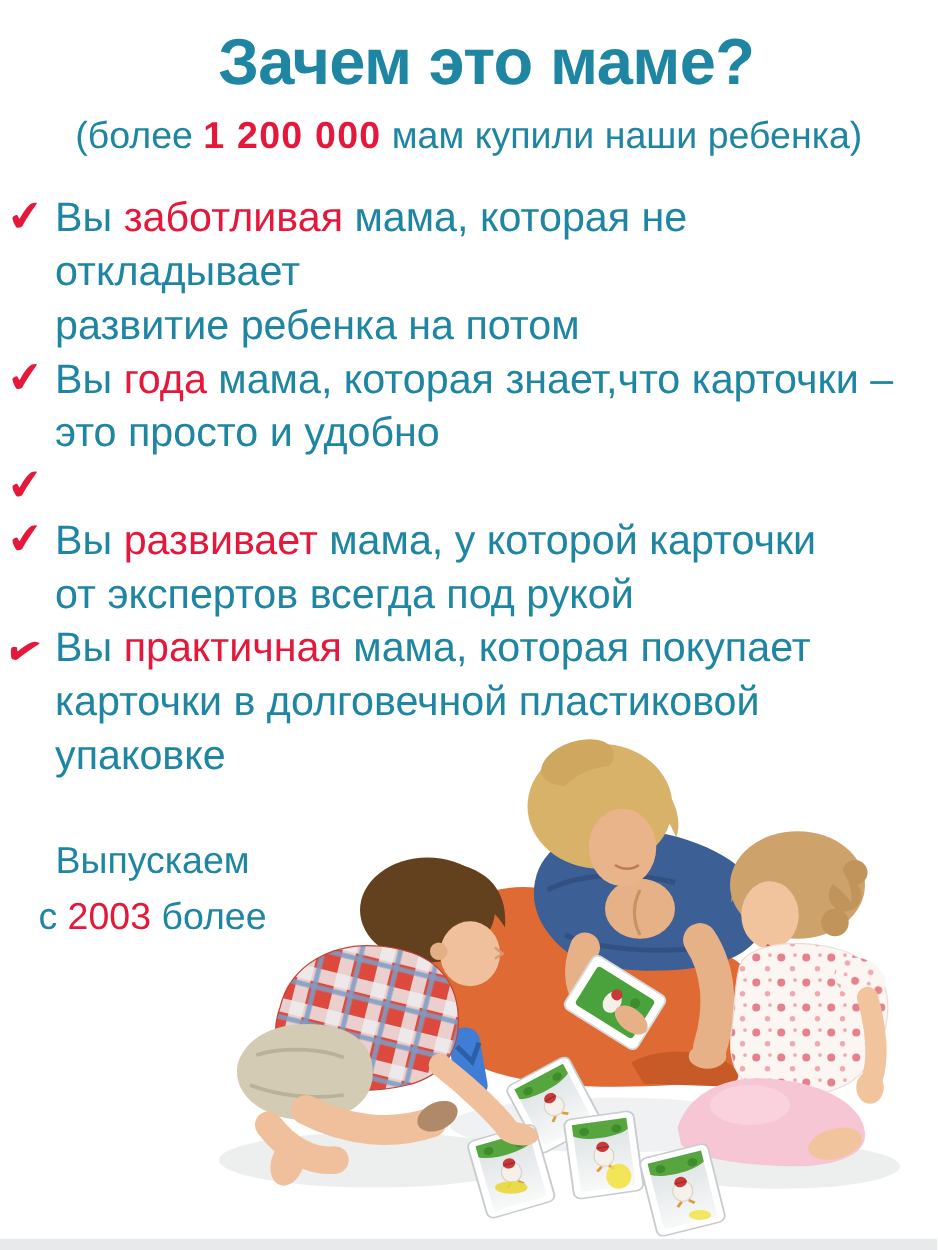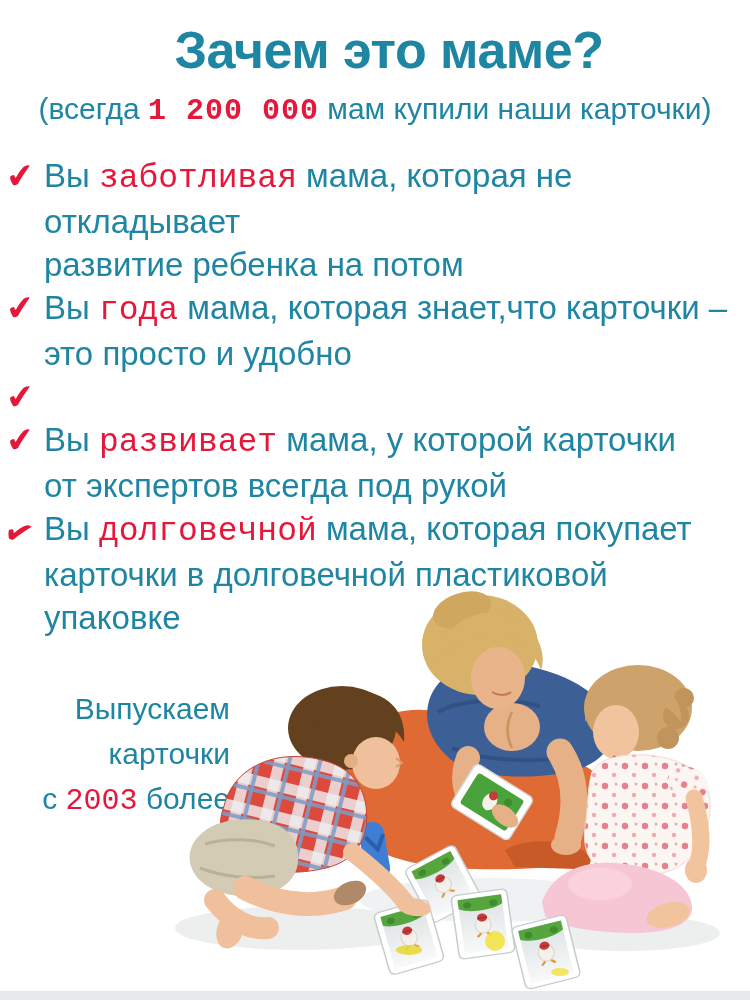--- a/index.html
+++ b/index.html
@@ -2,51 +2,51 @@
 <html><head>
 <meta charset="utf-8">
 <style>
   * { margin:0; padding:0; box-sizing:border-box; }
   html,body { background:#ffffff; }
   .page {
     position:relative; width:750px; height:1000px; overflow:hidden; background:#ffffff;
     font-family:"Liberation Sans","DejaVu Sans",sans-serif;
     --teal:#1e85a2; --red:#e5173a;
   }
-  .red { color:var(--red);font-family:Liberation Mono, monospace; }
+  .red { color:var(--red); }
   .title {
     margin-top:20px; text-align:center;
     font-size:52px; font-weight:bold; color:var(--teal); letter-spacing:-0.5px;padding-left:28px;
   }
   .subtitle { margin-top:12px; text-align:center; font-size:30px; color:var(--teal); }
   .subtitle .red { font-weight:bold; letter-spacing:1px; }
   .benefits { list-style:none; margin:26px 18px 0 6px; }
   .benefit { display:flex; align-items:flex-start; }
   .check {
     flex:0 0 38px; color:var(--red); font-size:34px; line-height:43px;
     transform:rotate(-6deg); font-weight:bold;
   }
   .benefit:nth-child(5) .check { transform:rotate(16deg) translateY(6px); }
   .benefit-text { font-size:33px; line-height:43px; color:var(--teal); margin:0; }
   .benefit-text .rest { white-space:pre-line; }
   .since {
-    position:absolute; left:14px; top:666px; width:216px; text-align:right;
-    font-size:30px; line-height:45px; color:var(--teal);margin-top:20px;
+    position:absolute; left:14px; top:666px; width:216px; text-align:center;
+    font-size:30px; line-height:45px; color:var(--teal);
   }
   .photo { position:absolute; left:168px; top:585px; width:582px; height:415px; }
   .bottom-strip { position:absolute; left:0; bottom:0; width:750px; height:9px; background:#e7e9eb; }
 </style>
 </head>
 <body>
 
 <div class="page" style="--teal: #1e85a2; --red: #e5173a;">
 
   <h1 class="title">Зачем это маме?</h1>
 
-  <p class="subtitle"><span>(всегда </span><span class="red">1 200 000</span><span> мам купили наши карточки)</span></p>
+  <p class="subtitle"><span>(более </span><span class="red">1 200 000</span><span> мам купили наши ребенка)</span></p>
 
   <ul class="benefits">
     <li class="benefit">
       <span class="check">✔</span>
       <p class="benefit-text"><span>Вы </span><span class="red">заботливая</span><span class="rest"> мама, которая не откладывает
 развитие ребенка на потом</span></p>
     </li>
     <li class="benefit">
       <span class="check">✔</span>
       <p class="benefit-text"><span>Вы </span><span class="red">года</span><span class="rest"> мама, которая знает,что карточки –
@@ -55,29 +55,28 @@
     <li class="benefit">
       <span class="check">✔</span>
     </li>
     <li class="benefit">
       <span class="check">✔</span>
       <p class="benefit-text"><span>Вы </span><span class="red">развивает</span><span class="rest"> мама, у которой карточки
 от экспертов всегда под рукой</span></p>
     </li>
     <li class="benefit">
       <span class="check">✔</span>
-      <p class="benefit-text"><span>Вы </span><span class="red">долговечной</span><span class="rest"> мама, которая покупает
+      <p class="benefit-text"><span>Вы </span><span class="red">практичная</span><span class="rest"> мама, которая покупает
 карточки в долговечной пластиковой
 упаковке</span></p>
     </li>
   </ul>
 
   <div class="since">
     <div>Выпускаем</div>
-    <div>карточки</div>
     <div><span>с </span><span class="red">2003</span><span> более</span></div>
   </div>
 
   <svg class="photo" viewBox="168 585 582 415" xmlns="http://www.w3.org/2000/svg" role="img" aria-label="Мама с мальчиком и девочкой играют с развивающими карточками на полу">
     <defs>
       <pattern id="plaid" width="30" height="30" patternUnits="userSpaceOnUse" patternTransform="rotate(14)">
         <rect width="30" height="30" fill="#dd4a3d"></rect>
         <rect y="0" width="30" height="11" fill="#eef0f3" opacity="0.8"></rect>
         <rect x="0" width="11" height="30" fill="#eef0f3" opacity="0.8"></rect>
         <rect y="13" width="30" height="4" fill="#7d9cc6" opacity="0.85"></rect>

